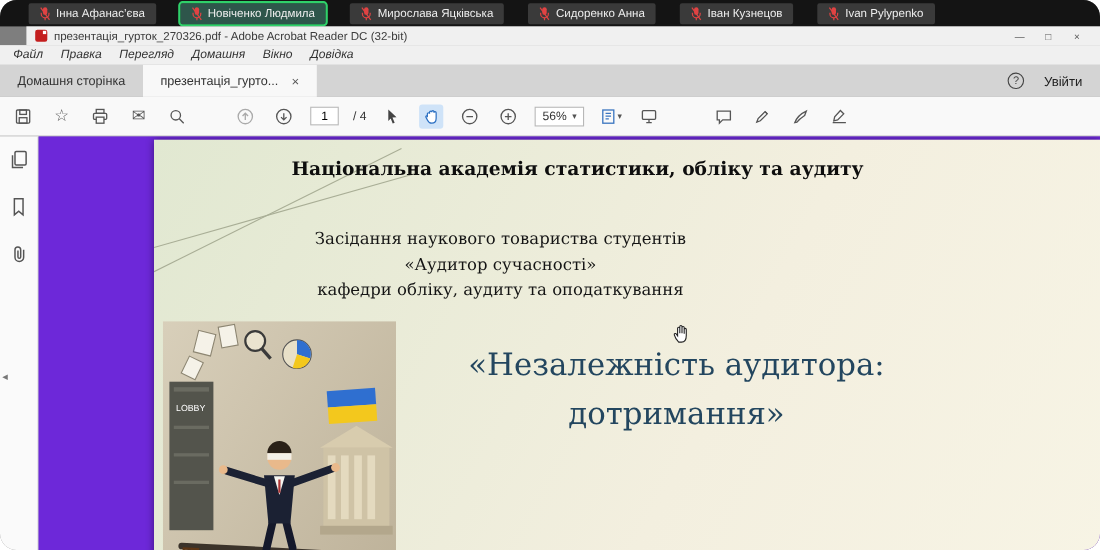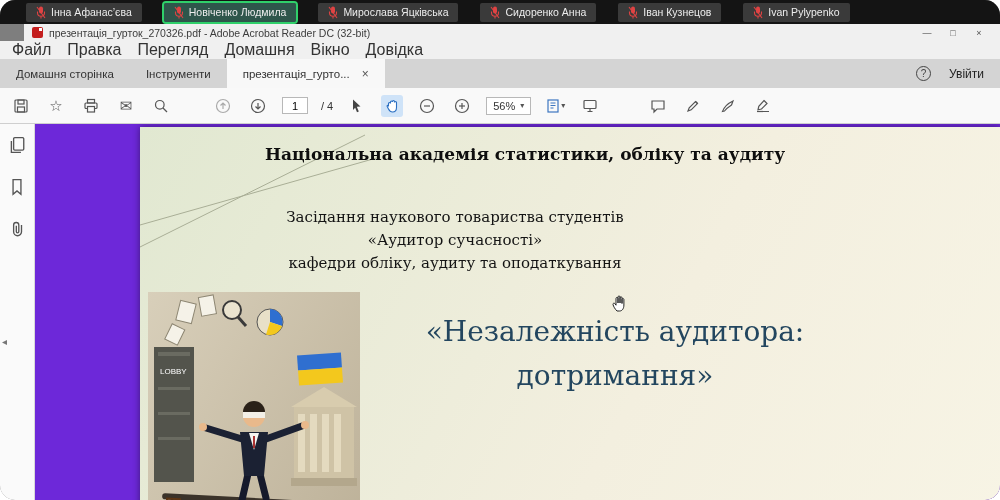--- a/index.html
+++ b/index.html
@@ -16,21 +16,21 @@
   
   .titlebar { position:absolute; top:24px; left:0; right:0; height:17px; background:#f0f0f0;
     display:flex; align-items:center; gap:6px; padding:0 8px; font-size:10.5px; color:#3c3c3c;margin-left:24px; }
   .pdficon { width:11px; height:11px; background:#c41e1e; border-radius:2px; position:relative; flex:none; }
   .pdficon:after { content:""; position:absolute; right:1px; top:1px; width:3px; height:3px; background:#fff; }
   .wcontrols { margin-left:auto; display:flex; }
   .wbtn { width:26px; text-align:center; font-size:9px; color:#555; cursor:default; }
 
   
   .menubar { position:absolute; top:41px; left:0; right:0; height:18px; background:#f0f0f0;
-    display:flex; align-items:center; padding-left:4px; font-size:16px; color:#333; }
+    display:flex; align-items:center; padding-left:4px; font-size:11px; color:#333;font-style:italic; }
   .menuitem { padding:0 8px; }
 
   
   .tabbar { position:absolute; top:59px; left:0; right:0; height:29px; background:#d4d4d4;
     display:flex; align-items:stretch; font-size:11.5px; color:#333; }
   .tab { display:flex; align-items:center; padding:0 16px; }
   .tab.active { background:#f8f8f8; gap:12px; }
   .tab-close { color:#555; font-size:12px; }
   .tab-right { margin-left:auto; display:flex; align-items:center; gap:18px; padding-right:16px; }
   .help-circle { width:15px; height:15px; border:1.2px solid #444; border-radius:50%;
@@ -152,23 +152,20 @@
     <span class="menuitem">Перегляд</span>
     <span class="menuitem">Домашня</span>
     <span class="menuitem">Вікно</span>
     <span class="menuitem">Довідка</span>
   </div>
 
   <div class="tabbar">
     <div class="tab">
       <span>Домашня сторінка</span>
     </div>
-    <div class="tab">
-      <span>Інструменти</span>
-    </div>
     <div class="tab active">
       <span>презентація_гурто...</span>
       <span class="tab-close">×</span>
     </div>
     <div class="tab-right">
       <span class="help-circle">?</span>
       <span class="signin">Увійти</span>
     </div>
   </div>
 

